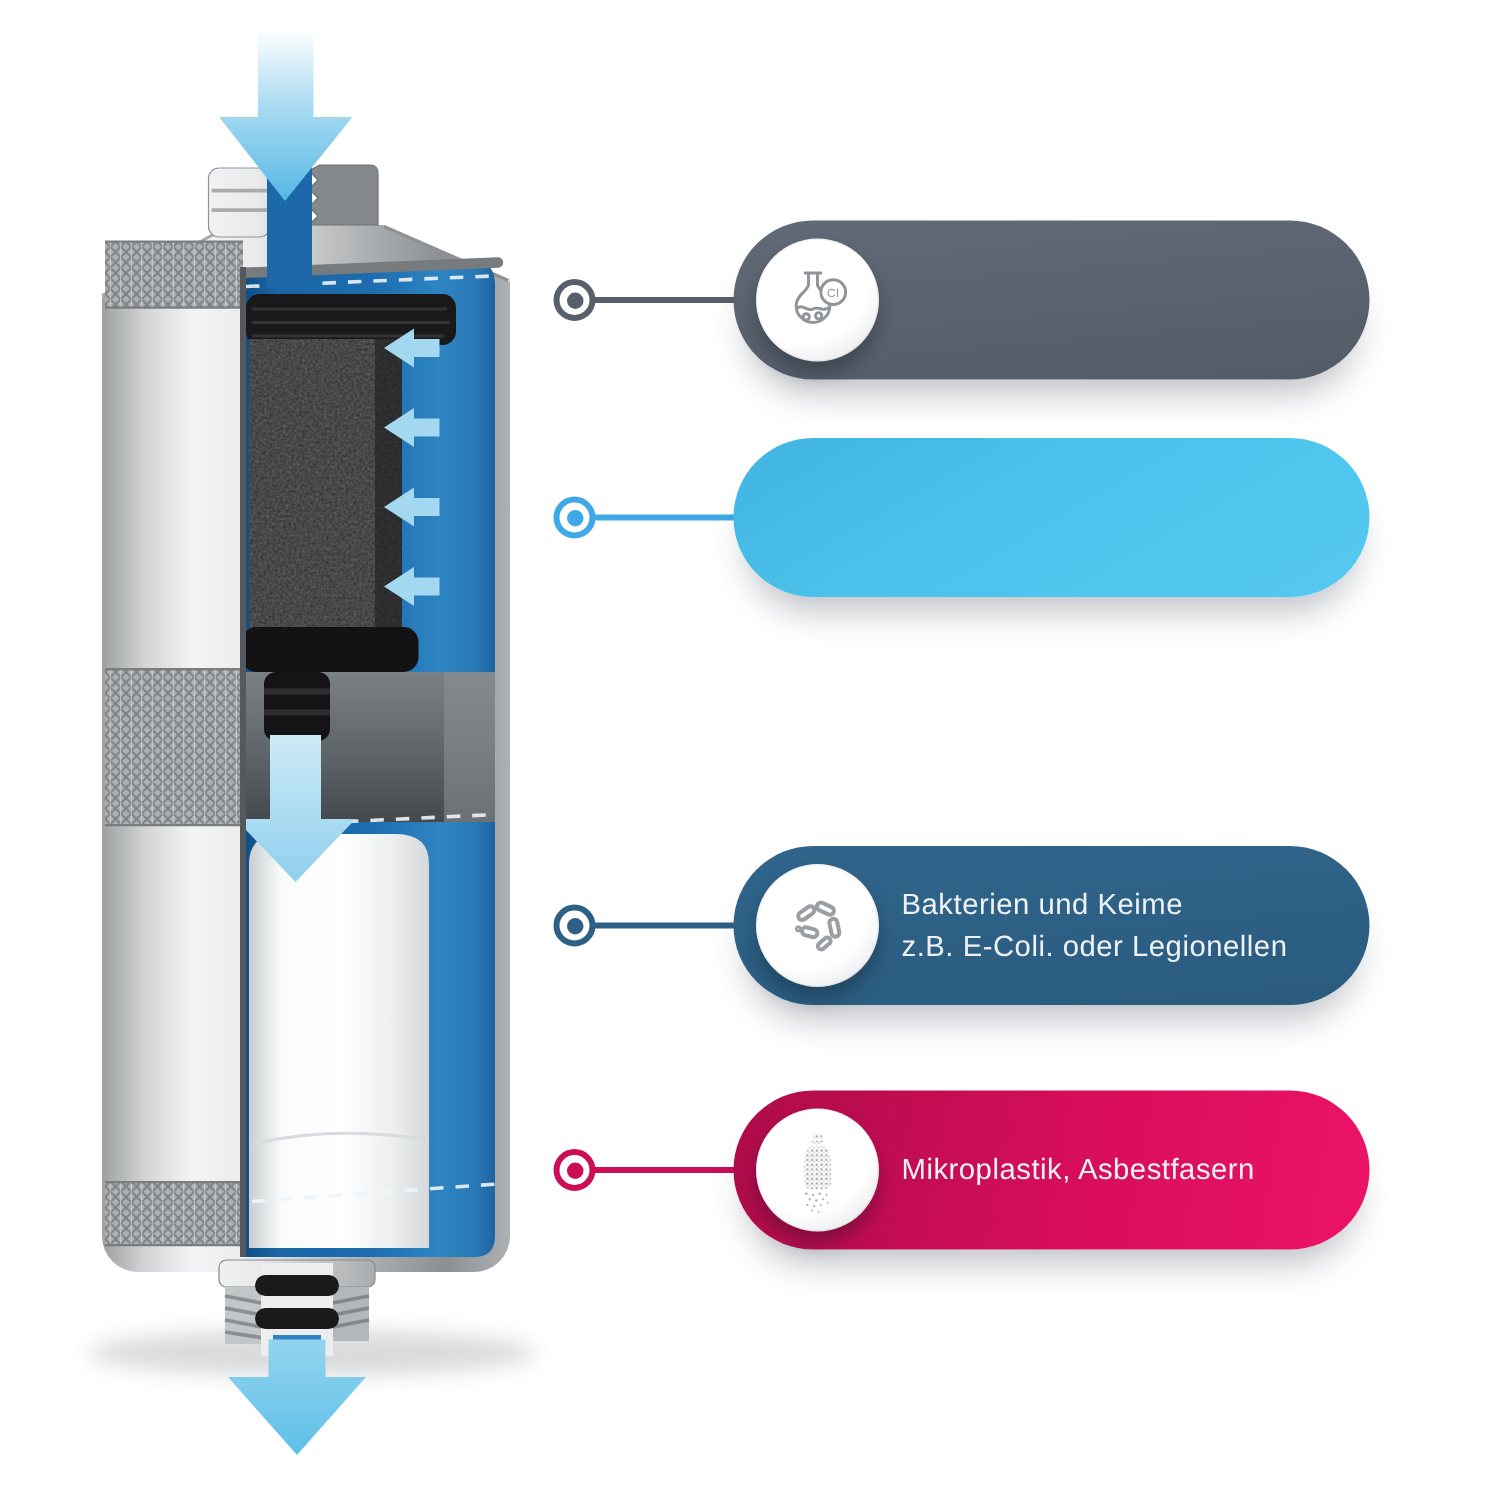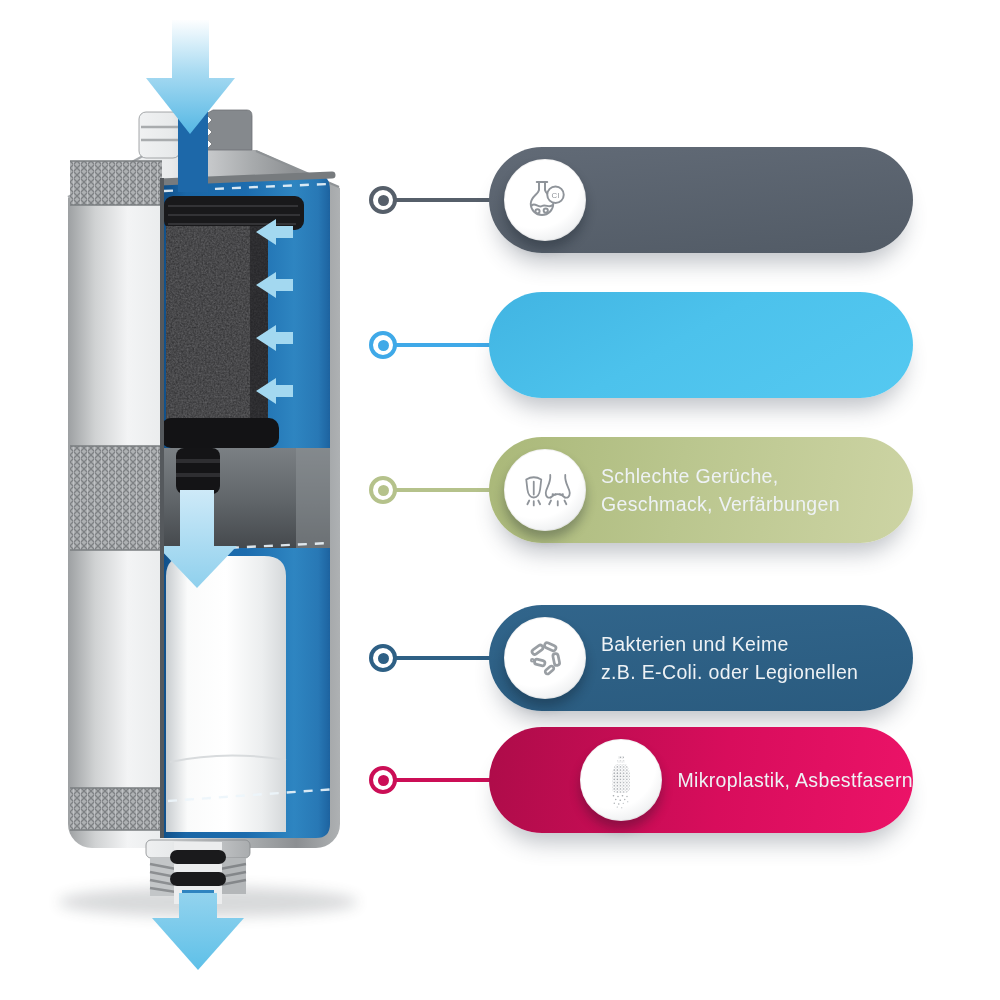--- a/index.html
+++ b/index.html
@@ -4,36 +4,36 @@
 <style>
   html,body{margin:0;padding:0;background:#ffffff;}
   .canvas{position:relative;width:1000px;height:1000px;background:#ffffff;overflow:hidden;
           font-family:"Liberation Sans", sans-serif;}
   .filter-svg{position:absolute;left:0;top:0;}
 
   .legend-item{position:absolute;left:368px;width:560px;height:106px;}
   .li-0{top:147px;--c:#565f6a;}
   .li-1{top:292px;--c:#3fa9e8;}
   .li-2{top:437px;--c:#b5c28b;}
-  .li-3{top:605px;--c:#2e6085;}
+  .li-3{top:564px;--c:#2e6085;}
   .li-4{top:727px;--c:#cb0e56;}
 
   .bullet{position:absolute;left:1px;top:39px;width:28px;height:28px;border-radius:50%;
           border:4px solid var(--c);background:#fff;box-sizing:border-box;
           display:flex;align-items:center;justify-content:center;}
   .bullet-dot{width:11px;height:11px;border-radius:50%;background:var(--c);}
   .connector{position:absolute;left:27px;top:51px;width:96px;height:4px;background:var(--c);}
 
   .pill{position:absolute;left:121px;top:0;width:424px;height:106px;border-radius:53px;
         display:flex;align-items:center;box-shadow:0 18px 22px -8px rgba(50,60,75,.30);}
   .li-0 .pill{background:linear-gradient(175deg,#616a76 0%,#525b66 100%);}
   .li-1 .pill{background:linear-gradient(150deg,#41b4e2 0%,#4cc2ec 45%,#55c9f1 100%);}
   .li-2 .pill{background:linear-gradient(100deg,#aab879 0%,#bac68e 45%,#cdd4a4 100%);}
   .li-3 .pill{background:linear-gradient(175deg,#31658b 0%,#2a5b7f 100%);}
-  .li-4 .pill{background:linear-gradient(100deg,#ad0c49 0%,#d80d5c 55%,#ec1368 100%);justify-content:flex-end;}
+  .li-4 .pill{background:linear-gradient(100deg,#ad0c49 0%,#d80d5c 55%,#ec1368 100%);}
 
   .icon-circle{flex:none;width:82px;height:82px;margin-left:15px;border-radius:50%;
         background:radial-gradient(circle at 38% 30%, #ffffff 58%, #f2f3f4 74%, #e2e4e6 88%, #d3d6d8 100%);
         box-shadow:0 8px 11px rgba(10,20,30,.30), inset 0 0 0 1px rgba(0,0,0,.05);
         display:flex;align-items:center;justify-content:center;}
   .icon-circle svg{display:block;}
   .pill-text{margin-left:15px;color:#eef2f5;font-size:19.5px;line-height:28px;
         letter-spacing:.35px;white-space:pre;}
 </style>
 </head>
@@ -217,42 +217,20 @@
 
   <div class="legend-item li-1">
     <div class="bullet">
         <div class="bullet-dot"></div>
       </div>
     <div class="connector"></div>
     <div class="pill">
     </div>
   </div>
 
-  <div class="legend-item li-2">
-    <div class="bullet">
-        <div class="bullet-dot"></div>
-      </div>
-    <div class="connector"></div>
-    <div class="pill">
-      <div class="icon-circle">
-        <svg width="66" height="66" viewBox="0 0 88 88" fill="none" stroke="#8f949a" stroke-width="2.4" stroke-linecap="round" stroke-linejoin="round">
-          <path d="M19,30 Q29,24 39,30 L37.5,43 Q36,54 29,54 Q22,54 20.5,43 Z"></path>
-          <path d="M29,33 V50"></path>
-          <path d="M23,58 l-2.5,5 M29,59 v5.5 M35,58 l2.5,5"></path>
-          <path d="M51,24 C52,36 45,41 45,48 C45,53 48,55 51.5,54"></path>
-          <path d="M71,24 C70,36 77,41 77,48 C77,53 74,55 70.5,54"></path>
-          <path d="M51.5,54 Q56,49.5 61,49.5 Q66,49.5 70.5,54"></path>
-          <path d="M54,49.5 a3.5,2.5 0 0 0 4.5,0 M63.5,49.5 a3.5,2.5 0 0 0 4.5,0"></path>
-          <path d="M52,58 l-2.5,5 M61,59 v5.5 M70,58 l2.5,5"></path>
-        </svg>
-      </div>
-      <div class="pill-text">Schlechte Gerüche,
-Geschmack, Verfärbungen</div>
-    </div>
-  </div>
 
   <div class="legend-item li-3">
     <div class="bullet">
         <div class="bullet-dot"></div>
       </div>
     <div class="connector"></div>
     <div class="pill">
       <div class="icon-circle">
         <svg width="66" height="66" viewBox="0 0 88 88" fill="none" stroke="#9a9fa4" stroke-width="3.6" stroke-linecap="round" stroke-linejoin="round">
           <g transform="translate(34,33) rotate(-35)">

